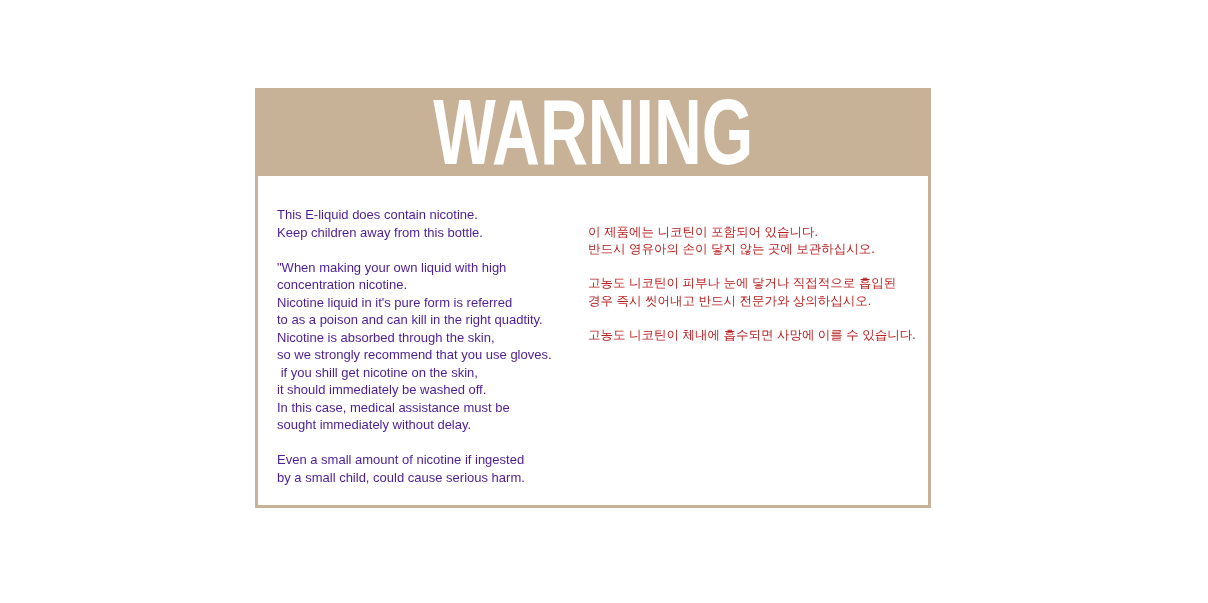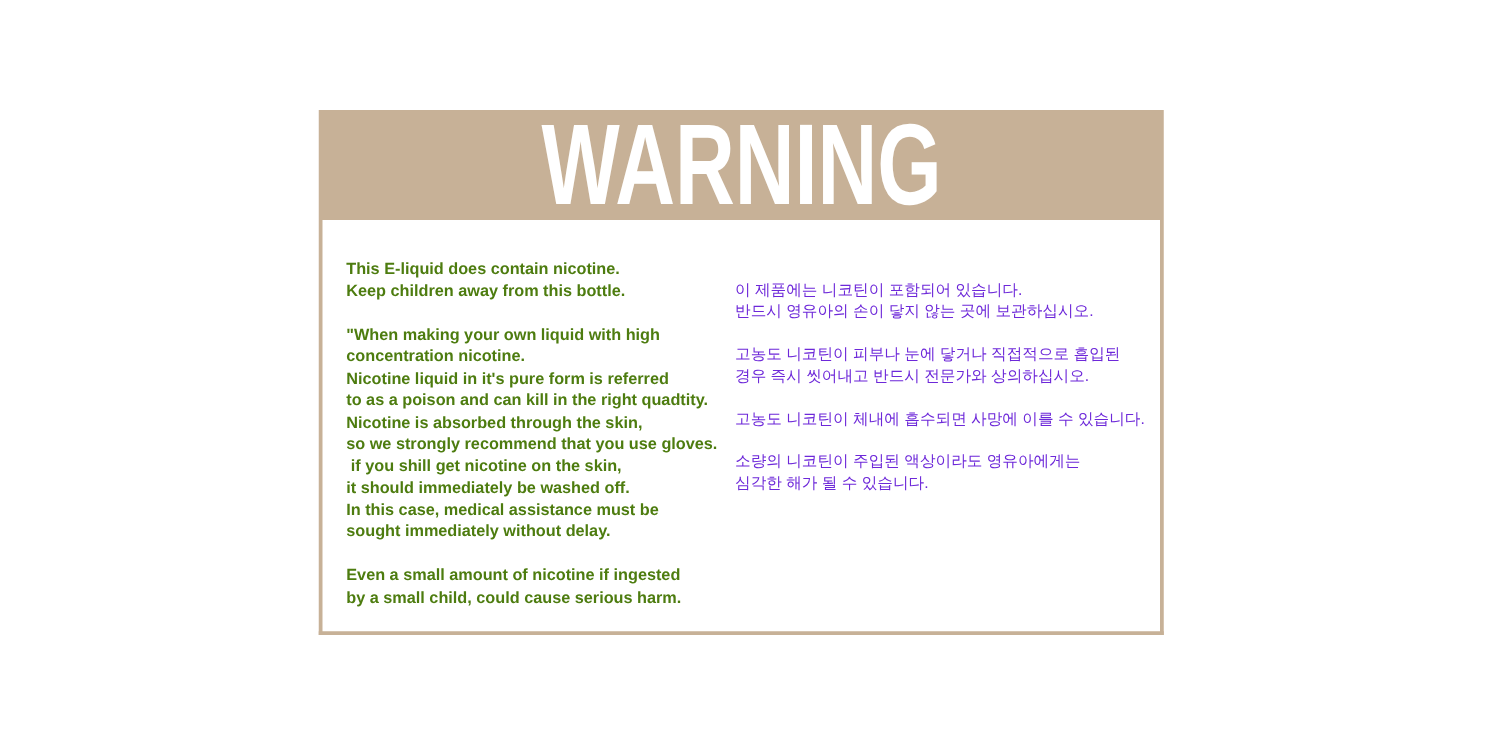--- a/index.html
+++ b/index.html
@@ -47,31 +47,30 @@
     background: #ffffff;
     border-left: 3px solid #c7b197;
     border-right: 3px solid #c7b197;
     border-bottom: 3px solid #c7b197;
   }
   .col-english {
     position: absolute;
     left: 19px;
     top: 30px;
     width: 300px;
-    color: #4d7c0f;
+    color: #4c1d95;
     font-size: 13px;
     line-height: 17.5px;
-    font-weight: bold;
   }
   .col-korean {
     position: absolute;
     left: 330px;
     top: 48px;
     width: 335px;
-    color: #6d28d9;
+    color: #b91c1c;
     font-size: 12.5px;
     line-height: 17.2px;
   }
   .col-english p, .col-korean p {
     margin: 0 0 17.5px 0;
     white-space: pre-wrap;
   }
   .col-korean p {
     margin-bottom: 17px;
   }
@@ -107,19 +106,17 @@
         <p>Even a small amount of nicotine if ingested
 by a small child, could cause serious harm.</p>
       </div>
 
       <div class="col-korean">
         <p>이 제품에는 니코틴이 포함되어 있습니다.
 반드시 영유아의 손이 닿지 않는 곳에 보관하십시오.</p>
         <p>고농도 니코틴이 피부나 눈에 닿거나 직접적으로 흡입된
 경우 즉시 씻어내고 반드시 전문가와 상의하십시오.</p>
         <p>고농도 니코틴이 체내에 흡수되면 사망에 이를 수 있습니다.</p>
-        <p>소량의 니코틴이 주입된 액상이라도 영유아에게는
-심각한 해가 될 수 있습니다.</p>
       </div>
 
     </div>
   </div>
 </div>
 
 </body></html>

